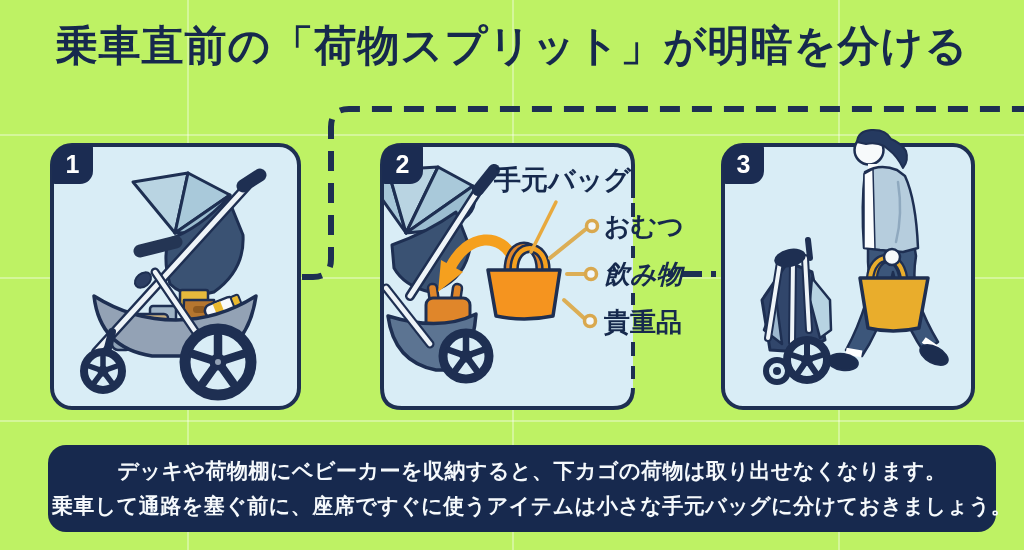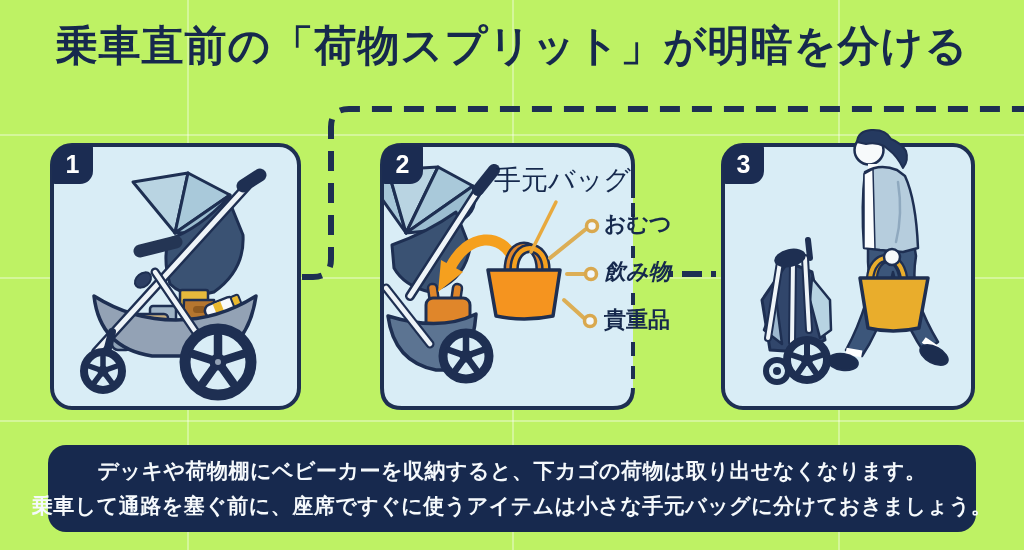--- a/index.html
+++ b/index.html
@@ -19,33 +19,33 @@
   .badge{
     position:absolute;width:41px;height:39px;background:#1b2c52;color:#ffffff;
     display:flex;align-items:center;justify-content:center;
     font-size:25px;font-weight:800;border-radius:16px 3px 13px 3px;
   }
   .badge-1{left:52px;top:145px;}
   .badge-2{left:382px;top:145px;}
   .badge-3{left:723px;top:145px;}
   .handbag-label{
     position:absolute;left:470px;top:162px;width:185px;text-align:center;
-    font-size:27px;font-weight:400;color:#16294d;white-space:nowrap;
+    font-size:27px;font-weight:700;color:#16294d;white-space:nowrap;
   }
   .bag-item{
-    position:absolute;left:604px;font-size:22px;font-weight:800;color:#16294d;
+    position:absolute;left:604px;font-size:26px;font-weight:800;color:#16294d;
     line-height:1;white-space:nowrap;
   }
   .bag-item-1{top:213px;}
   .bag-item-2{top:261px;font-style:italic;}
   .bag-item-3{top:309px;}
   .banner{
     position:absolute;left:48px;top:445px;width:928px;height:87px;
     background:#17294e;border-radius:18px;
-    display:flex;flex-direction:column;align-items:center;justify-content:center;gap:7px;
+    display:flex;flex-direction:column;align-items:center;justify-content:center;gap:7px;padding-left:20px;
   }
   .banner-line{
     color:#f5f9fc;font-size:21px;font-weight:700;white-space:nowrap;letter-spacing:.5px;
   }
 </style>
 </head>
 <body>
 
 <div class="scene">
 

